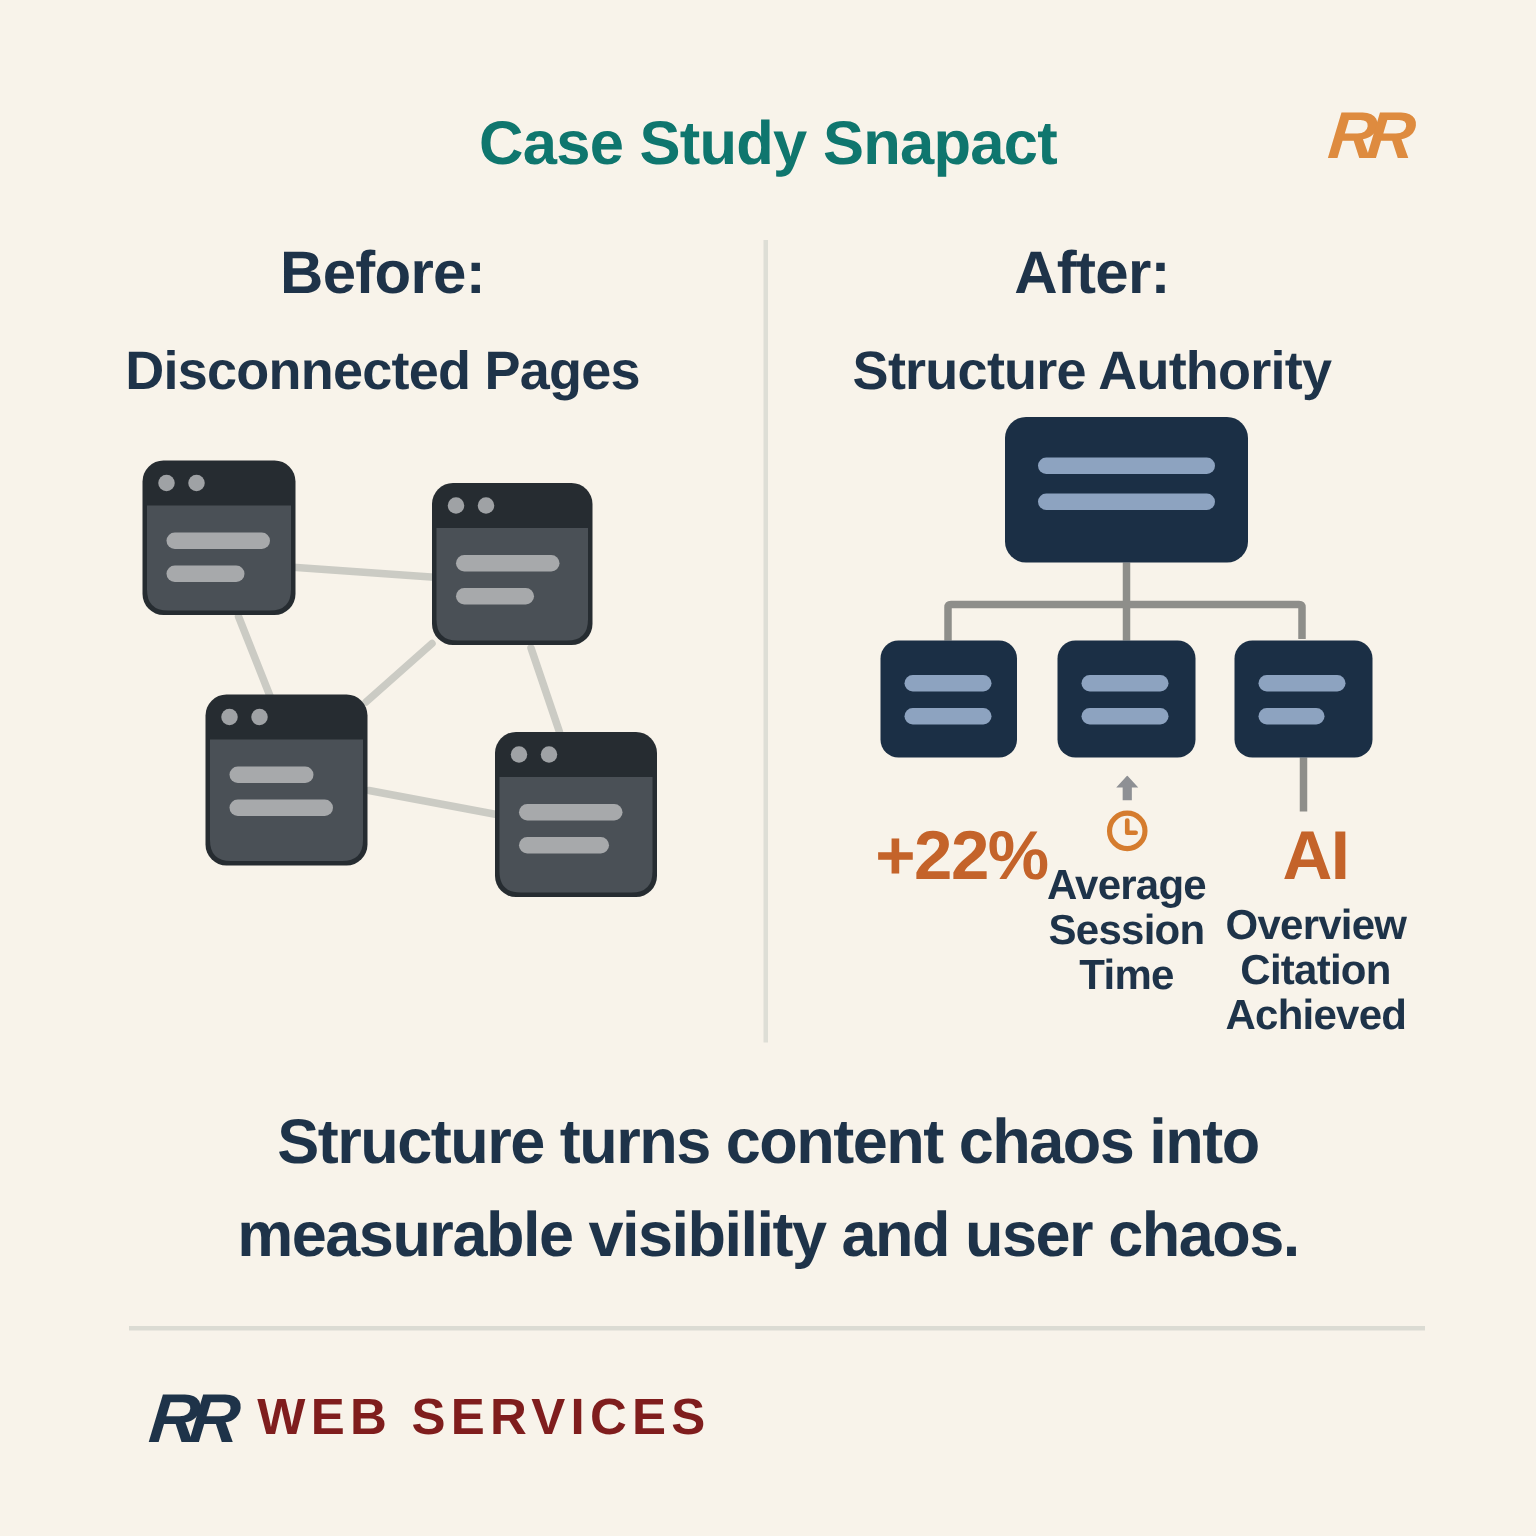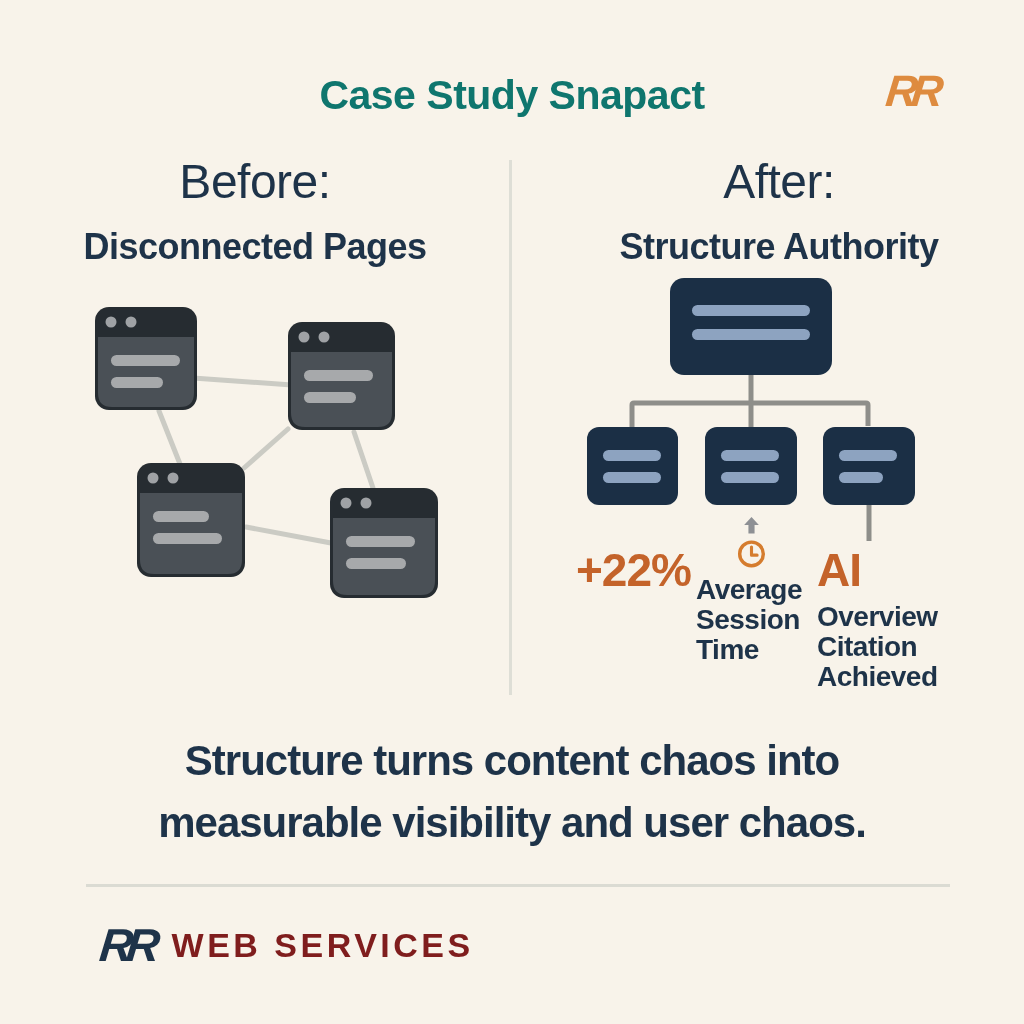--- a/index.html
+++ b/index.html
@@ -17,31 +17,31 @@
     font-weight:700;font-style:italic;letter-spacing:-0.14em;
     display:inline-block;transform:skewX(-6deg);
   }
   .logo-top{
     position:absolute;top:66px;left:872px;width:80px;text-align:center;
     font-size:44px;color:#DE8B3F;
   }
   
   .col-head{position:absolute;top:158px;text-align:center;}
   .col-head.before{left:30px;width:450px;}
-  .col-head.after{left:559px;width:440px;}
-  .col-head .h1{font-size:48px;font-weight:400;line-height:48px;letter-spacing:-0.5px;}
+  .col-head.after{left:508px;width:440px;}
+  .col-head .h1{font-size:40px;font-weight:700;line-height:48px;letter-spacing:-0.5px;}
   .col-head .h2{font-size:36px;font-weight:700;line-height:40px;letter-spacing:-0.5px;margin-top:21px;}
   
   .vdivider{position:absolute;left:509px;top:160px;width:3px;height:535px;background:#DEDED6;}
   .hdivider{position:absolute;left:86px;top:884px;width:864px;height:3px;background:#DBDBD3;}
   
   .network{position:absolute;left:70px;top:290px;width:400px;height:330px;}
   .tree{position:absolute;left:560px;top:275px;width:420px;height:270px;}
   
-  .stat{position:absolute;top:544px;}
+  .stat{position:absolute;top:544px;text-align:center;}
   .stat-value{
     font-size:46px;font-weight:700;color:#C4632A;line-height:52px;height:52px;
     letter-spacing:-1px;
   }
   .stat-icons{height:52px;margin-top:-27px;display:flex;flex-direction:column;align-items:center;}
   .stat-icons .arrow{margin-bottom:5px;}
   .stat-label{
     margin-top:6px;font-size:28px;font-weight:700;line-height:30px;color:#1E3349;
     letter-spacing:-0.5px;white-space:nowrap;
   }

